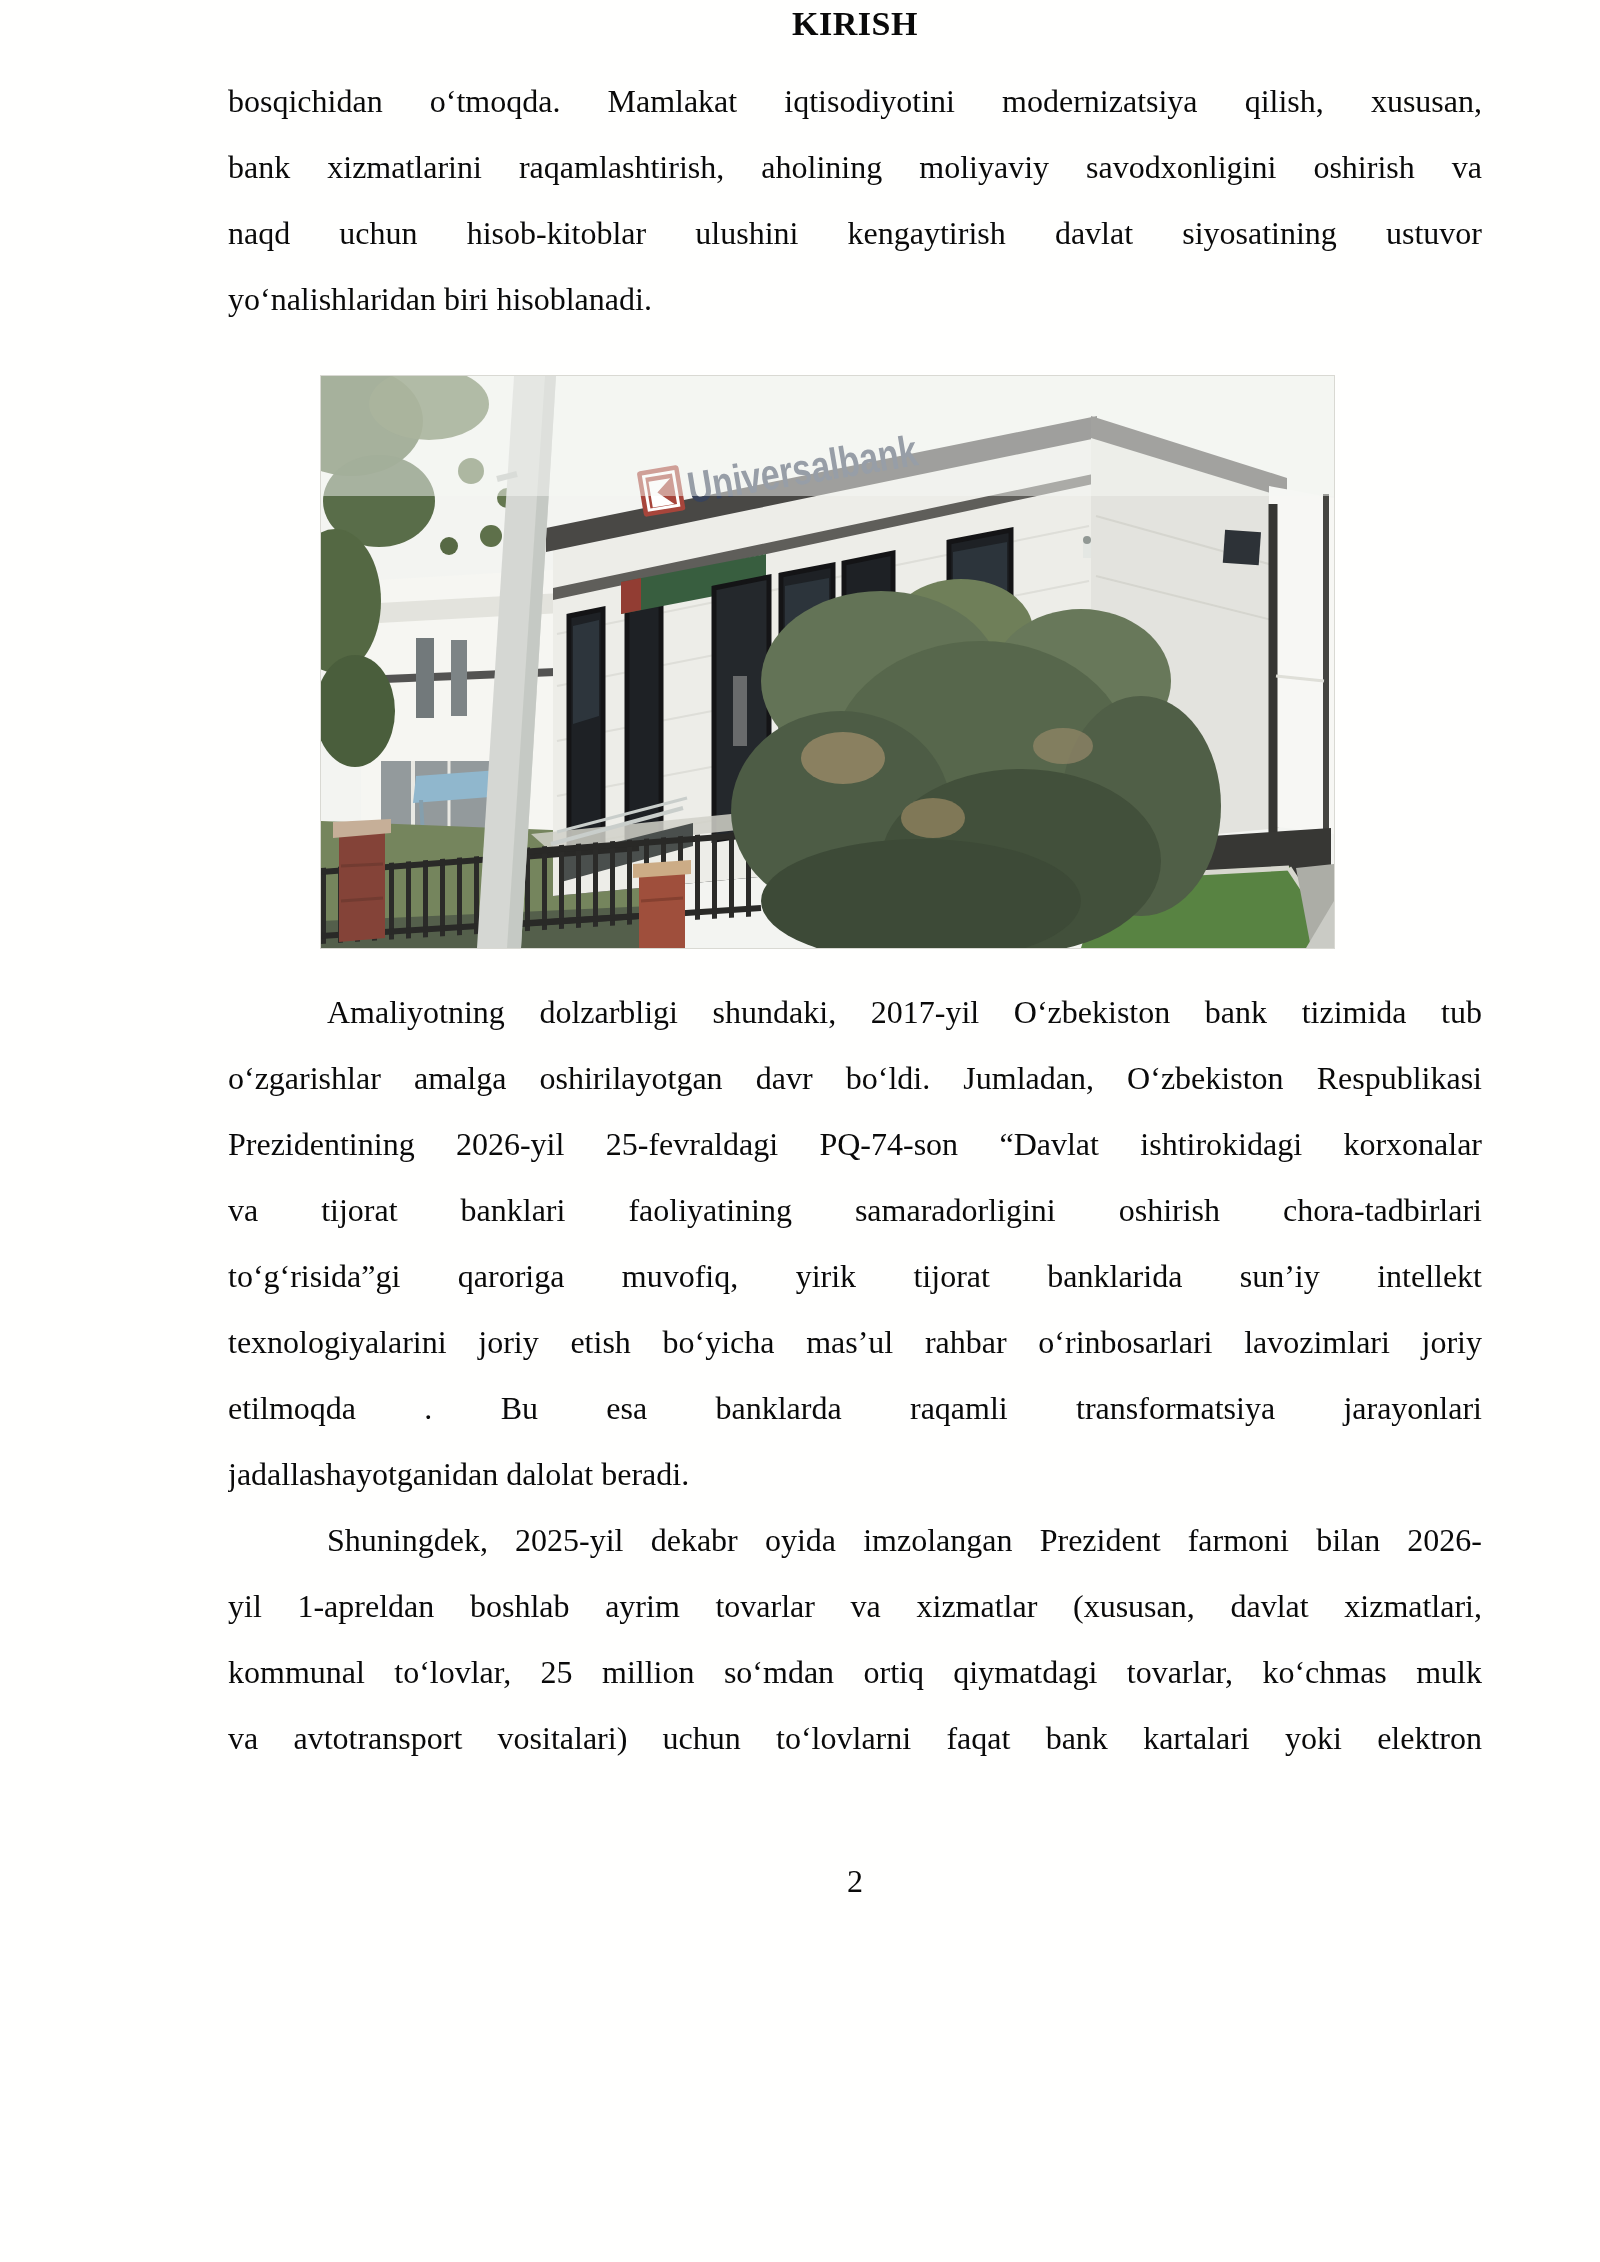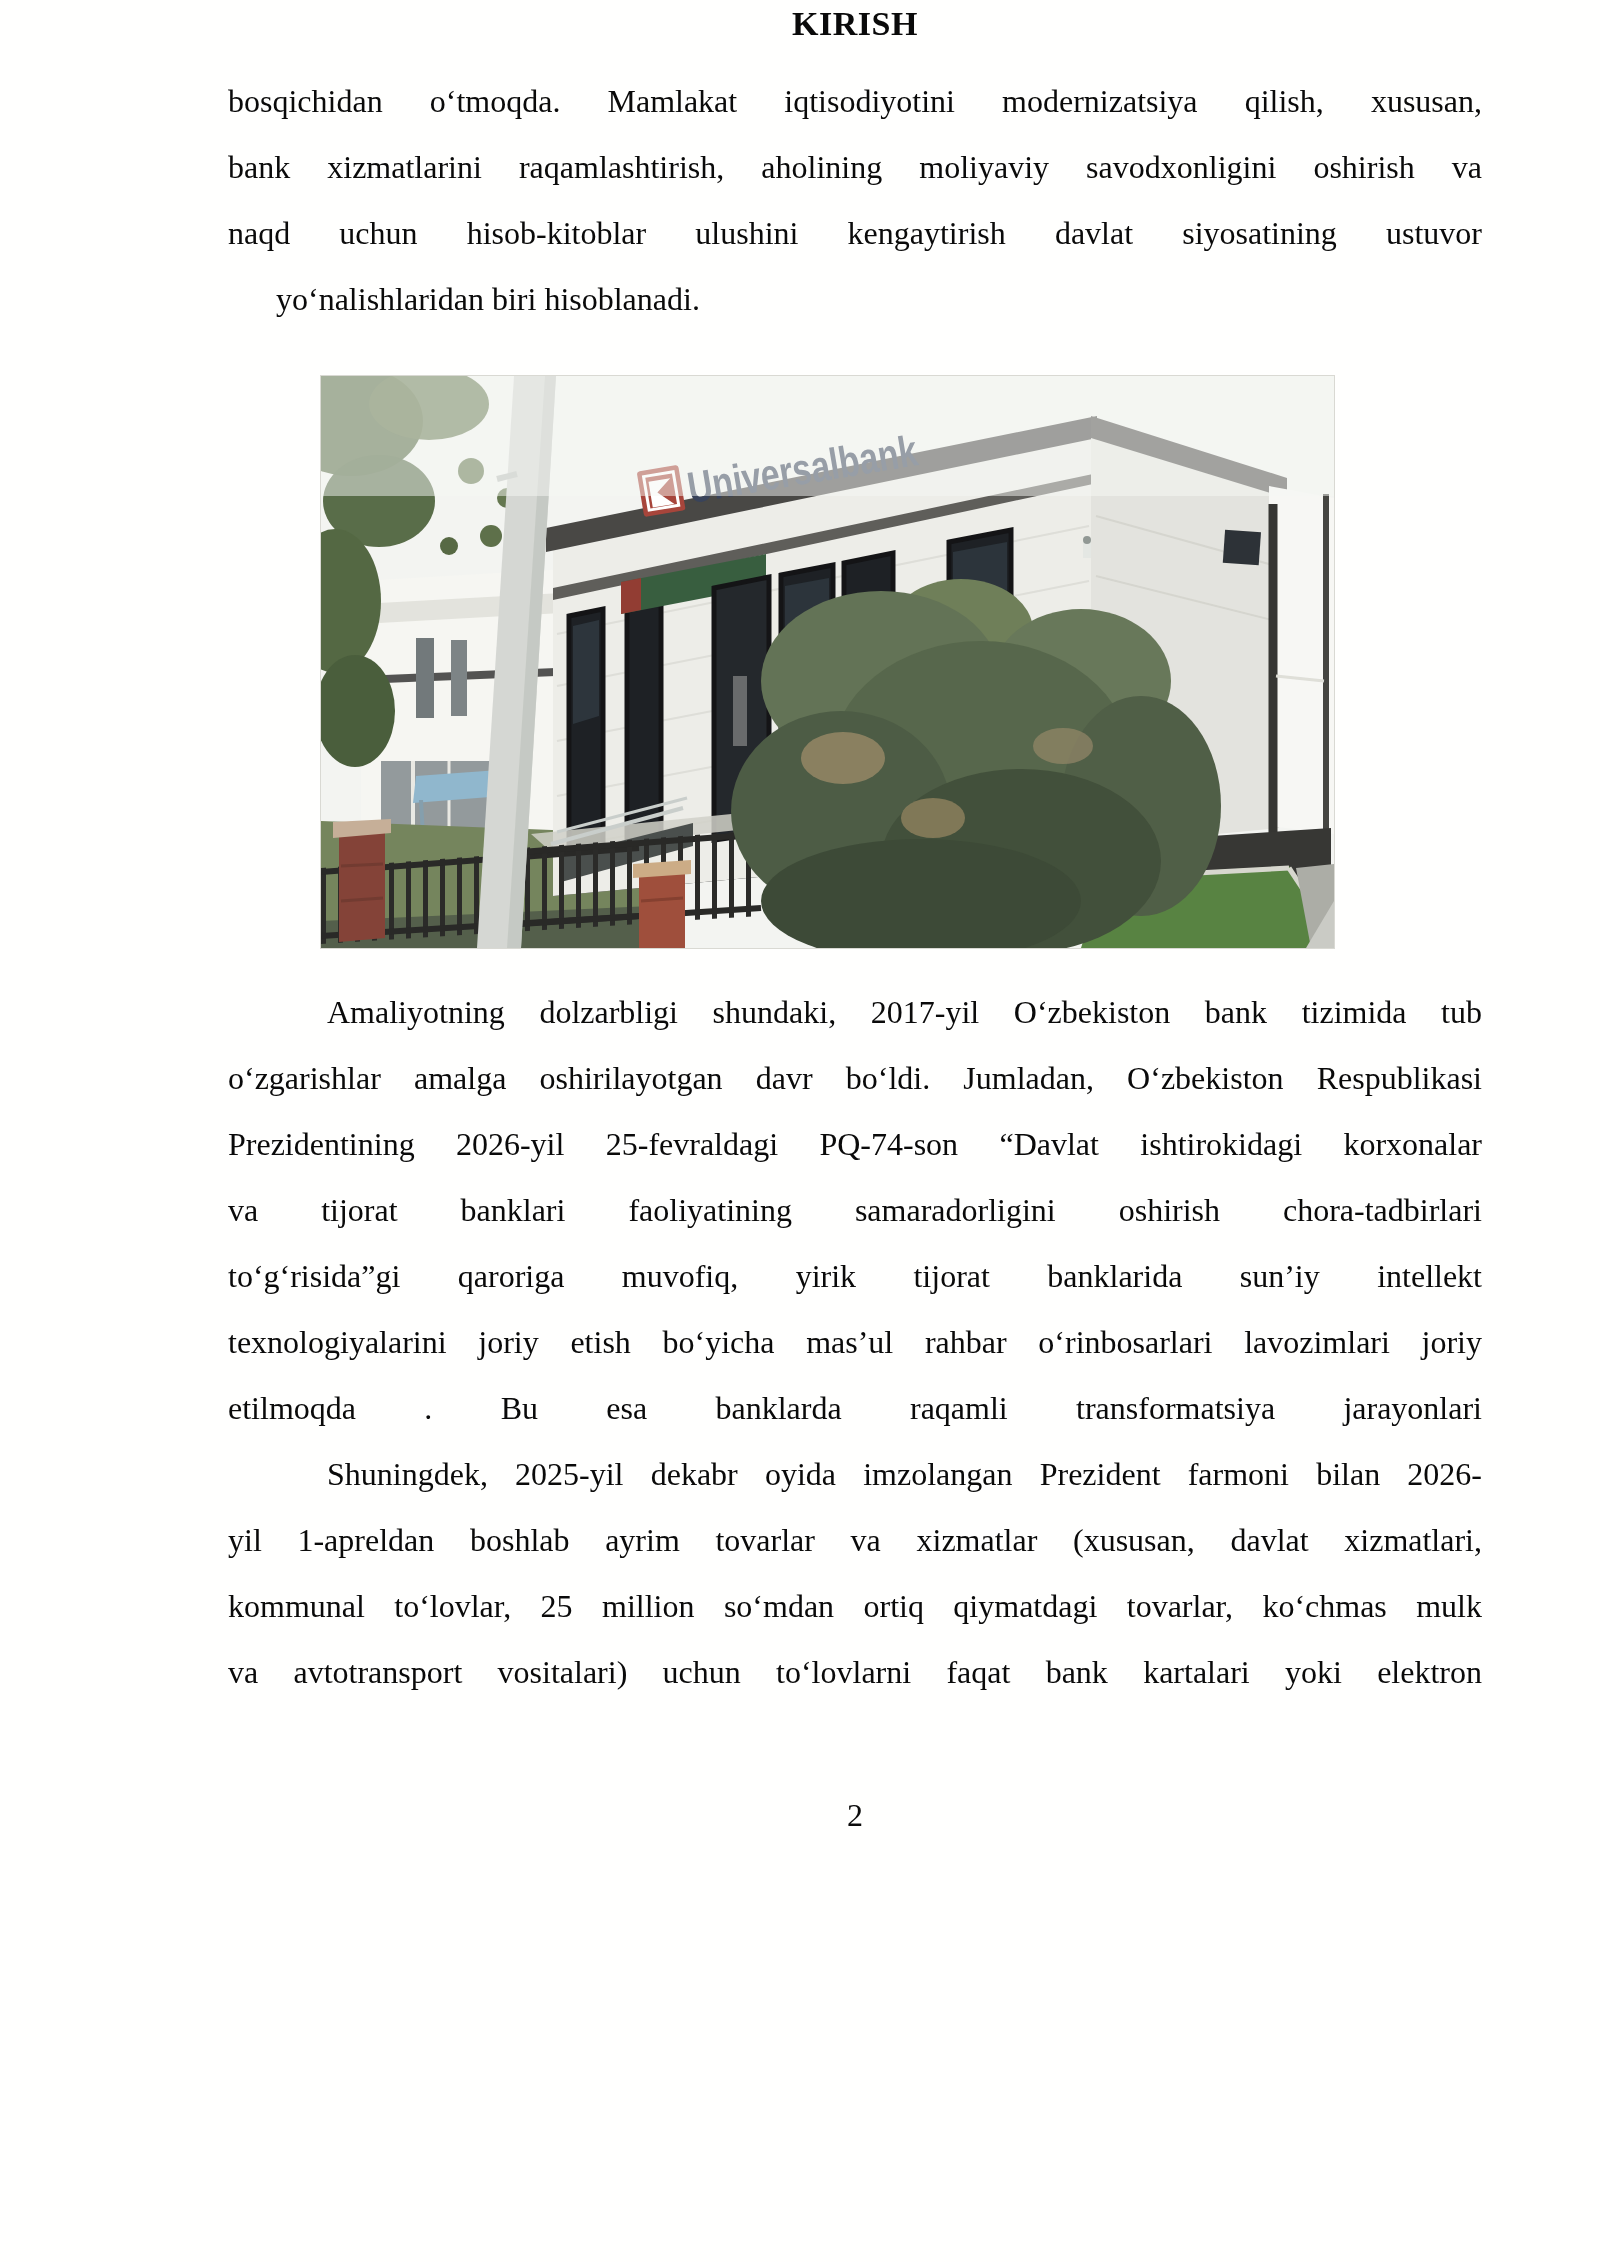--- a/index.html
+++ b/index.html
@@ -10,21 +10,21 @@
   .content { position:absolute; left:228px; top:0; width:1254px; }
   .doc-title {
     text-align:center; font-weight:bold;
     font-size:34px; line-height:48px; letter-spacing:0.5px;
   }
   .bodytext { margin-top:20px; font-size:32px; }
   .jline {
     text-align:justify; text-align-last:justify;
     line-height:66px; height:66px; overflow:hidden; white-space:normal;
   }
-  .lline { text-align:left; line-height:66px; height:66px; overflow:hidden;margin-left:48px; }
+  .lline { text-align:left; line-height:66px; height:66px; overflow:hidden; }
   .indent1 { text-indent:99px; }
   b.lead { font-weight:normal; }
   .photo-wrap {
     margin-top:43px; margin-left:92px; width:1013px; height:572px;
     border:1px solid #d9d9d3; box-sizing:content-box; background:#f3f4f1;
   }
   .photo-wrap svg { display:block; }
   .pagenum { margin-top:87px; text-align:center; font-size:32px; line-height:46px; }
 </style>
 </head>
@@ -205,20 +205,21 @@
     </div>
 
     <div class="bodytext" style="margin-top:30px;">
       <div class="jline indent1"><b class="lead">Amaliyotning dolzarbligi</b><span> shundaki, 2017-yil O‘zbekiston bank tizimida tub</span></div>
       <div class="jline">o‘zgarishlar amalga oshirilayotgan davr bo‘ldi. Jumladan, O‘zbekiston Respublikasi</div>
       <div class="jline">Prezidentining 2026-yil 25-fevraldagi PQ-74-son “Davlat ishtirokidagi korxonalar</div>
       <div class="jline">va tijorat banklari faoliyatining samaradorligini oshirish chora-tadbirlari</div>
       <div class="jline">to‘g‘risida”gi qaroriga muvofiq, yirik tijorat banklarida sun’iy intellekt</div>
       <div class="jline">texnologiyalarini joriy etish bo‘yicha mas’ul rahbar o‘rinbosarlari lavozimlari joriy</div>
       <div class="jline">etilmoqda . Bu esa banklarda raqamli transformatsiya jarayonlari</div>
+      <div class="lline">jadallashayotganidan dalolat beradi.</div>
 
       <div class="jline indent1">Shuningdek, 2025-yil dekabr oyida imzolangan Prezident farmoni bilan 2026-</div>
       <div class="jline">yil 1-apreldan boshlab ayrim tovarlar va xizmatlar (xususan, davlat xizmatlari,</div>
       <div class="jline">kommunal to‘lovlar, 25 million so‘mdan ortiq qiymatdagi tovarlar, ko‘chmas mulk</div>
       <div class="jline">va avtotransport vositalari) uchun to‘lovlarni faqat bank kartalari yoki elektron</div>
     </div>
 
     <div class="pagenum">2</div>
 
   </div>

